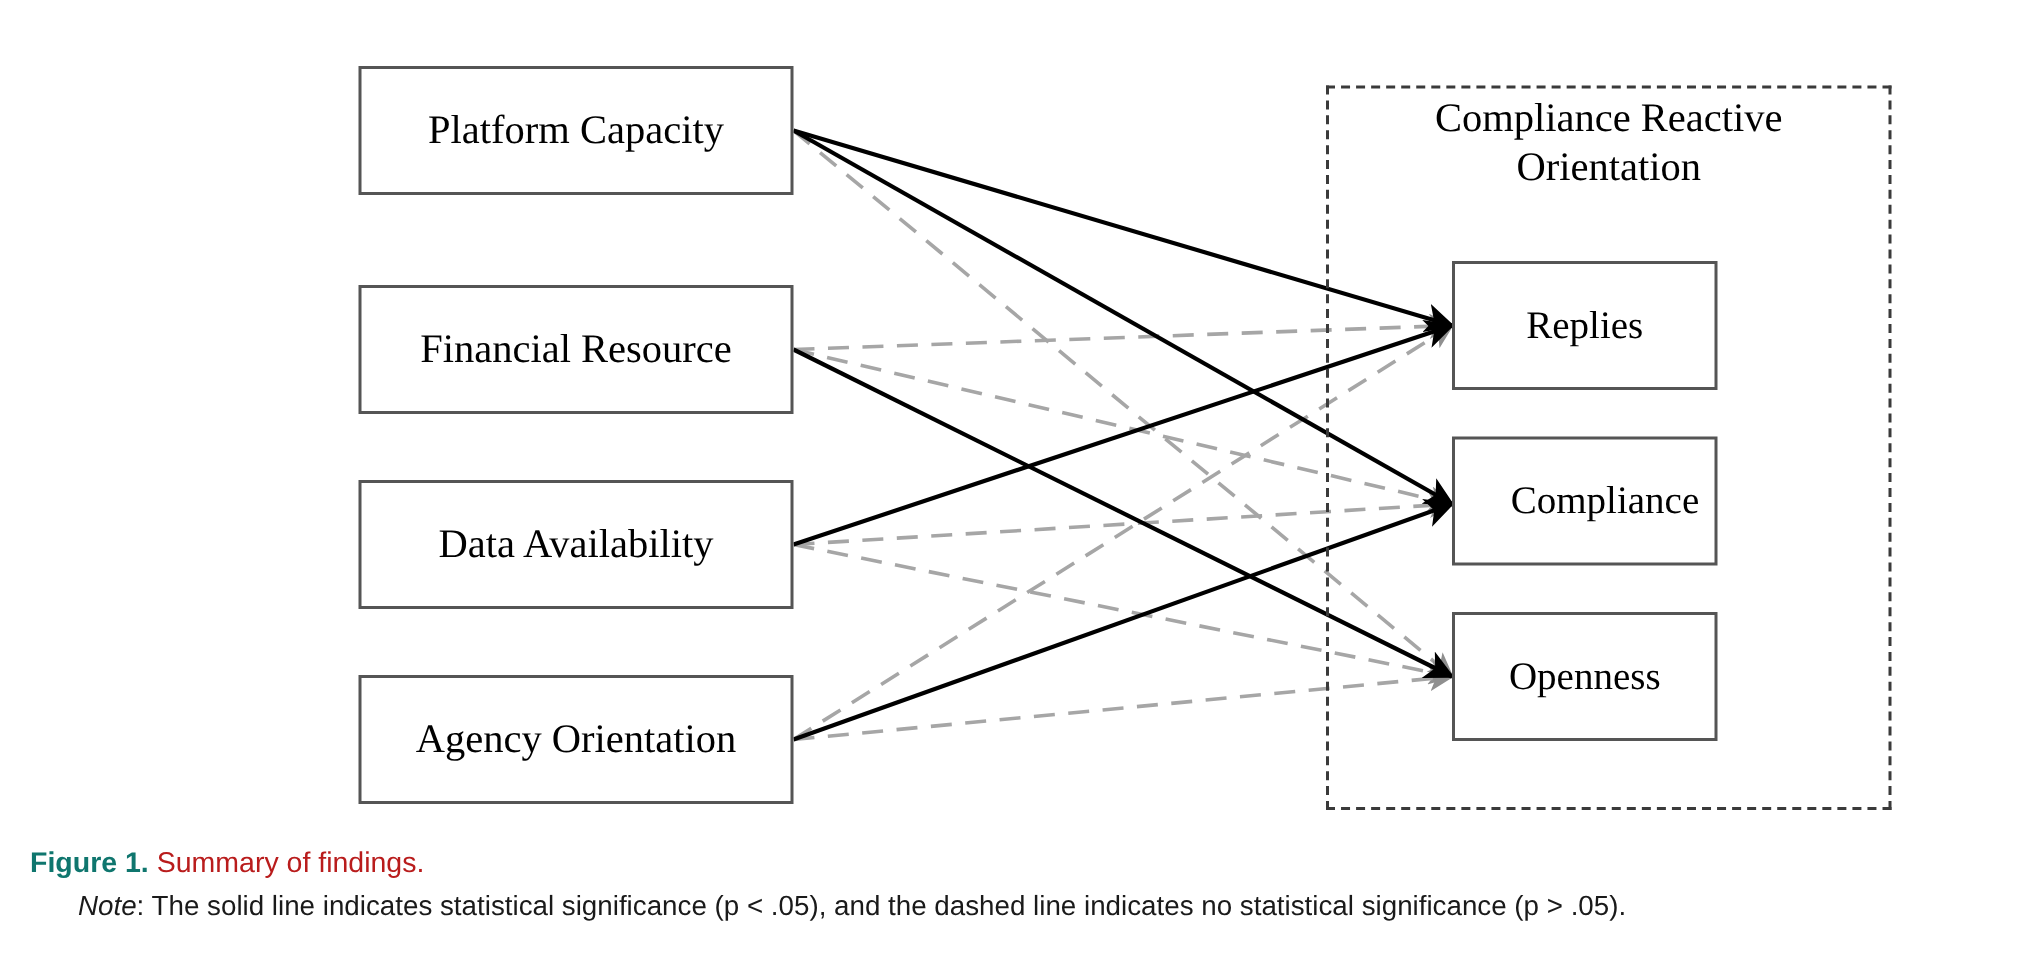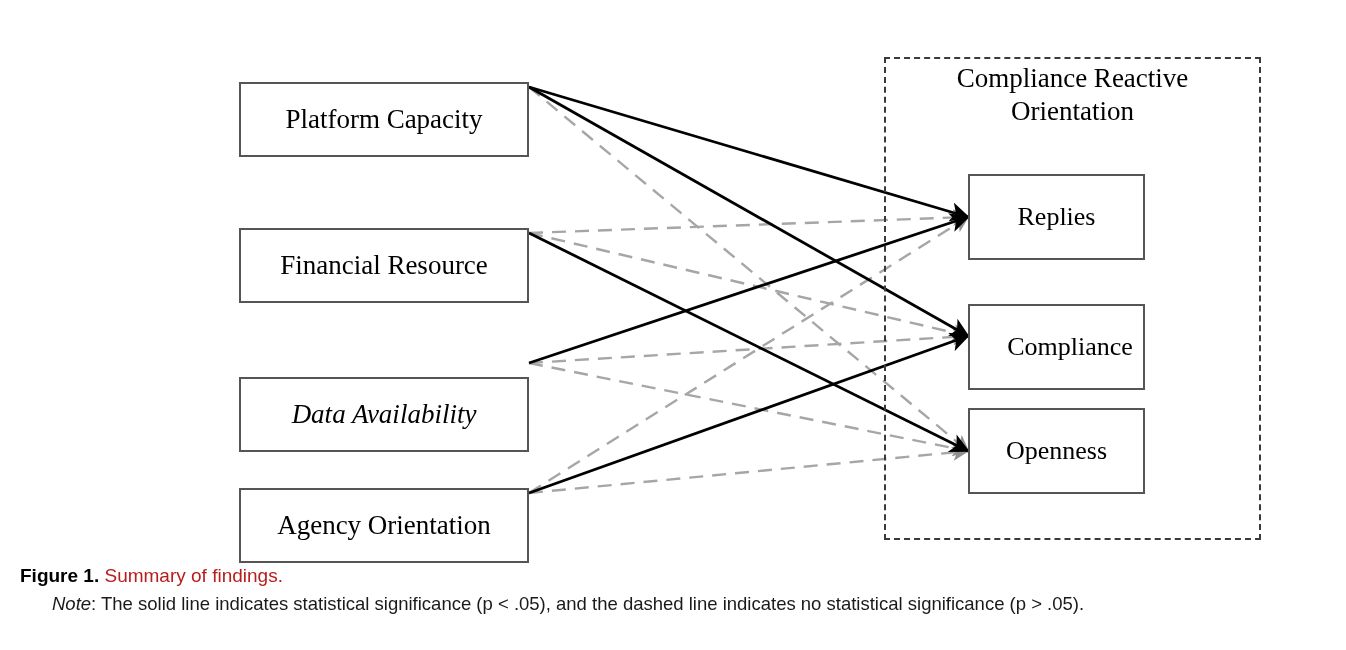--- a/index.html
+++ b/index.html
@@ -47,21 +47,21 @@
     justify-content: center;
     text-align: center;
   }
   .node-box .node-label {
     font-family: "Liberation Serif", serif;
     color: #000000;
     line-height: 1.1;
     white-space: nowrap;
   }
 
-  .predictor-box { width: 290px; height: 75px; margin-top: 38px; }
+  .predictor-box { width: 290px; height: 86px; }
   .predictor-box .node-label { font-size: 27px; }
 
   .outcome-box { width: 177px; height: 86px; }
   .outcome-box .node-label { font-size: 26px; }
 
   
   #outcome-group {
     position: absolute;
     left: 884px;
     top: 57px;
@@ -93,21 +93,21 @@
     color: #1a1a1a;
   }
   #caption-title-line {
     font-size: 19px;
     line-height: 1.45;
     margin-bottom: 1px;
     white-space: nowrap;
   }
   #caption-figure-label {
     font-weight: bold;
-    color: #000000;
+    color: #0f766e;
   }
   #caption-title-text {
     font-weight: normal;
     color: #b91c1c;
   }
   #caption-note-line {
     font-size: 18.5px;
     line-height: 1.4;
     white-space: nowrap;
     margin-left: 32px;
@@ -153,31 +153,31 @@
       <div>Compliance Reactive</div>
       <div>Orientation</div>
     </div>
 
     <div class="node-box predictor-box" style="left:239px; top:44px;">
       <span class="node-label">Platform Capacity</span>
     </div>
     <div class="node-box predictor-box" style="left:239px; top:190px;">
       <span class="node-label">Financial Resource</span>
     </div>
-    <div class="node-box predictor-box" style="left:239px; top:339px;font-style:italic;">
+    <div class="node-box predictor-box" style="left:239px; top:320px;">
       <span class="node-label">Data Availability</span>
     </div>
     <div class="node-box predictor-box" style="left:239px; top:450px;">
       <span class="node-label">Agency Orientation</span>
     </div>
 
     <div class="node-box outcome-box" style="left:968px; top:174px;">
       <span class="node-label">Replies</span>
     </div>
-    <div class="node-box outcome-box" style="left:968px; top:304px;padding-left:27px;">
+    <div class="node-box outcome-box" style="left:968px; top:291px;padding-left:27px;">
       <span class="node-label">Compliance</span>
     </div>
     <div class="node-box outcome-box" style="left:968px; top:408px;">
       <span class="node-label">Openness</span>
     </div>
 
   </div>
 
   <div id="caption">
     <div id="caption-title-line">

